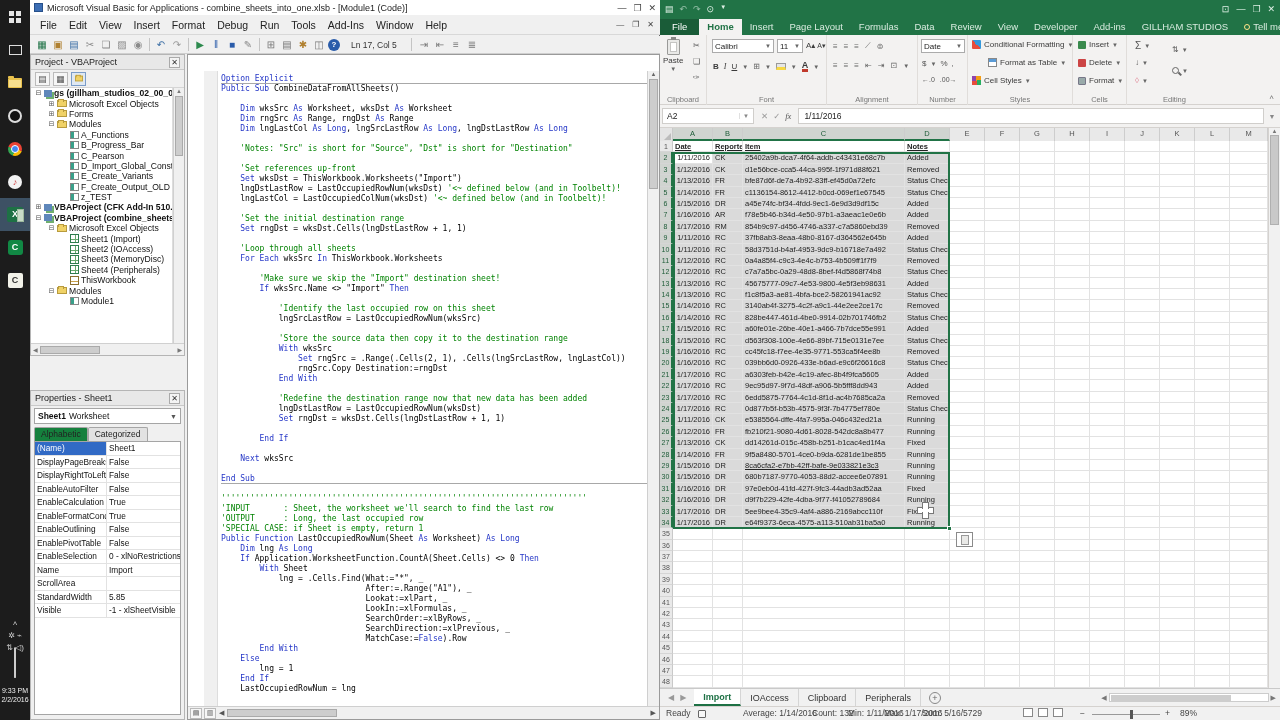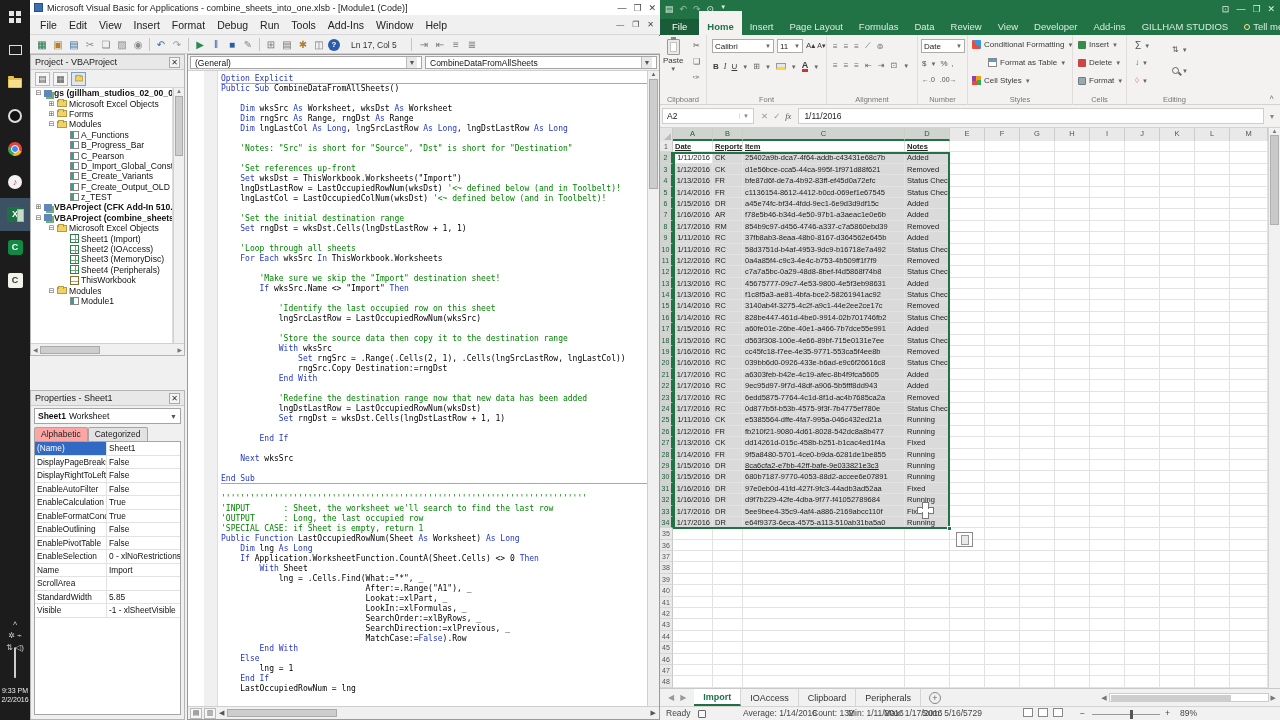--- a/index.html
+++ b/index.html
@@ -75,21 +75,21 @@
 #proj-hscroll{position:absolute;left:0;bottom:0;right:0;height:12px;background:#f0f0f0;border-top:1px solid #d0d0d0;display:flex;align-items:center;font-size:6px;color:#777}
 .scr-thumb{height:8px;background:#cdcdcd;border:1px solid #aaa}
 
 
 #vba-props{left:0;top:390px;width:155px;height:330px;background:#f0f0f0;border:1px solid #b5b5b5}
 #prop-combo{position:absolute;left:3px;top:17px;right:3px;height:16px;background:#fff;border:1px solid #a5a5a5;font-size:8.5px;display:flex;align-items:center;padding:0 3px;color:#111}
 #prop-combo b{font-weight:bold;margin-right:3px}
 #prop-combo .dd{margin-left:auto;color:#555;font-size:7px}
 #prop-tabs{position:absolute;left:3px;top:36px;right:3px;height:14px;display:flex;font-size:8.5px;color:#222}
 .ptab{padding:1px 6px;border:1px solid #a5a5a5;border-bottom:none;background:#e2e2e2;border-radius:2px 2px 0 0}
-.ptab.on{background:#fca5a5;position:relative;z-index:2}
+.ptab.on{background:#15803d;position:relative;z-index:2}
 #prop-grid{position:absolute;left:3px;top:50px;right:3px;bottom:4px;background:#fff;border:1px solid #a5a5a5;overflow:hidden}
 .prow{height:13.5px;display:flex;font-size:8.3px;border-bottom:1px solid #e2e2e2;color:#111}
 .prow .pn{width:72px;border-right:1px solid #e2e2e2;padding:1px 2px;white-space:nowrap;overflow:hidden}
 .prow .pv{flex:1;padding:1px 2px;white-space:nowrap;overflow:hidden}
 .prow.sel .pn{background:#316ac5;color:#fff}
 
 
 #vba-code{left:157px;top:54px;width:473px;height:666px;background:#fff;border:1px solid #9a9a9a}
 #code-combos{position:absolute;left:0;top:0;right:0;height:16px;background:#f0f0f0;display:flex;gap:3px;padding:1px 2px;border-bottom:1px solid #cfcfcf}
 .combo{flex:1;background:#fff;border:1px solid #a5a5a5;font-size:8.5px;color:#111;display:flex;align-items:center;padding:0 4px}
@@ -105,21 +105,21 @@
 #code-hscroll{position:absolute;left:0;bottom:0;right:0;height:13px;background:#f0f0f0;border-top:1px solid #cfcfcf;display:flex;align-items:center;font-size:7px;color:#555}
 .viewbtn{width:12px;height:11px;border:1px solid #bbb;background:#f6f6f6;font-size:7px;display:flex;align-items:center;justify-content:center;margin-left:2px}
 
 
 #excel{left:660px;top:0;width:620px;height:720px;background:#fff}
 #xl-title{left:0;top:0;width:620px;height:17px;background:#217346;color:#dff0e6;display:flex;align-items:center;font-size:9px;padding:0 5px;gap:6px}
 #xl-title .qat{display:flex;gap:6px;font-size:9px}
 #xl-title .ttl{position:absolute;left:0;right:0;text-align:center;pointer-events:none}
 #xl-title .winctl{color:#dff0e6;z-index:2}
 #xl-tabrow{left:0;top:17px;width:620px;height:18px;background:#217346;display:flex;align-items:flex-end;font-size:9.5px;color:#d8ebdf}
-.xtab{padding:10px 8px 3px;white-space:nowrap}
+.xtab{padding:2px 8px 3px;white-space:nowrap}
 .xtab.file{background:#1a5c38;color:#fff;padding:2px 12px 3px}
 .xtab.on{background:#f3f2f1;color:#217346;font-weight:bold}
 .bulb{display:inline-block;width:6px;height:6px;border-radius:50%;border:1px solid #ffe58a;margin-right:3px}
 #xl-ribbon{left:0;top:35px;width:620px;height:70px;background:#f3f2f1;border-bottom:1px solid #d5d2cf;font-size:8px;color:#3b3b3b}
 .rgroup{position:absolute;top:0;height:70px;border-right:1px solid #e0ddda}
 .rlabel{position:absolute;left:0;right:0;bottom:1px;text-align:center;font-size:7.5px;color:#777}
 .rico{display:inline-flex;align-items:center;justify-content:center;color:#5a5a5a}
 .clip-ico{width:13px;height:16px;background:#e9e9e7;border:1px solid #9a9a98;border-radius:1px;position:relative;margin:0 auto}
 .clip-ico::before{content:"";position:absolute;left:2px;top:2px;right:2px;bottom:2px;background:#fff;border:1px solid #c5c5c3}
 .clip-ico::after{content:"";position:absolute;left:3px;top:-3px;width:5px;height:3px;background:#8a8a88}
@@ -486,30 +486,20 @@
             <span class="pv">5.85</span>
           </div>
           <div class="prow">
             <span class="pn">Visible</span>
             <span class="pv">-1 - xlSheetVisible</span>
           </div>
         </div>
     </div>
 
     <div id="vba-code" class="a">
-      <div id="code-combos">
-        <span class="combo">
-          <span>(General)</span>
-          <span class="dd">▼</span>
-        </span>
-        <span class="combo">
-          <span>CombineDataFromAllSheets</span>
-          <span class="dd">▼</span>
-        </span>
-      </div>
       <div id="code-margin"></div>
       <div id="code-lines"><div class="cl rule"><span class="k">Option Explicit</span></div><div class="cl"><span class="k">Public Sub</span><span> CombineDataFromAllSheets()</span></div><div class="cl">&nbsp;</div><div class="cl"><span>    </span><span class="k">Dim</span><span> wksSrc </span><span class="k">As</span><span> Worksheet, wksDst </span><span class="k">As</span><span> Worksheet</span></div><div class="cl"><span>    </span><span class="k">Dim</span><span> rngSrc </span><span class="k">As</span><span> Range, rngDst </span><span class="k">As</span><span> Range</span></div><div class="cl"><span>    </span><span class="k">Dim</span><span> lngLastCol </span><span class="k">As Long</span><span>, lngSrcLastRow </span><span class="k">As Long</span><span>, lngDstLastRow </span><span class="k">As Long</span></div><div class="cl">&nbsp;</div><div class="cl"><span class="c">    'Notes: "Src" is short for "Source", "Dst" is short for "Destination"</span></div><div class="cl">&nbsp;</div><div class="cl"><span class="c">    'Set references up-front</span></div><div class="cl"><span>    </span><span class="k">Set</span><span> wksDst = ThisWorkbook.Worksheets("Import")</span></div><div class="cl"><span>    lngDstLastRow = LastOccupiedRowNum(wksDst) </span><span class="c">'&lt;~ defined below (and in Toolbelt)!</span></div><div class="cl"><span>    lngLastCol = LastOccupiedColNum(wksDst) </span><span class="c">'&lt;~ defined below (and in Toolbelt)!</span></div><div class="cl">&nbsp;</div><div class="cl"><span class="c">    'Set the initial destination range</span></div><div class="cl"><span>    </span><span class="k">Set</span><span> rngDst = wksDst.Cells(lngDstLastRow + 1, 1)</span></div><div class="cl">&nbsp;</div><div class="cl"><span class="c">    'Loop through all sheets</span></div><div class="cl"><span>    </span><span class="k">For Each</span><span> wksSrc </span><span class="k">In</span><span> ThisWorkbook.Worksheets</span></div><div class="cl">&nbsp;</div><div class="cl"><span class="c">        'Make sure we skip the "Import" destination sheet!</span></div><div class="cl"><span>        </span><span class="k">If</span><span> wksSrc.Name &lt;&gt; "Import" </span><span class="k">Then</span></div><div class="cl">&nbsp;</div><div class="cl"><span class="c">            'Identify the last occupied row on this sheet</span></div><div class="cl"><span>            lngSrcLastRow = LastOccupiedRowNum(wksSrc)</span></div><div class="cl">&nbsp;</div><div class="cl"><span class="c">            'Store the source data then copy it to the destination range</span></div><div class="cl"><span>            </span><span class="k">With</span><span> wksSrc</span></div><div class="cl"><span>                </span><span class="k">Set</span><span> rngSrc = .Range(.Cells(2, 1), .Cells(lngSrcLastRow, lngLastCol))</span></div><div class="cl"><span>                rngSrc.Copy Destination:=rngDst</span></div><div class="cl"><span>            </span><span class="k">End With</span></div><div class="cl">&nbsp;</div><div class="cl"><span class="c">            'Redefine the destination range now that new data has been added</span></div><div class="cl"><span>            lngDstLastRow = LastOccupiedRowNum(wksDst)</span></div><div class="cl"><span>            </span><span class="k">Set</span><span> rngDst = wksDst.Cells(lngDstLastRow + 1, 1)</span></div><div class="cl">&nbsp;</div><div class="cl"><span>        </span><span class="k">End If</span></div><div class="cl">&nbsp;</div><div class="cl"><span>    </span><span class="k">Next</span><span> wksSrc</span></div><div class="cl">&nbsp;</div><div class="cl rule"><span class="k">End Sub</span></div><div class="cl">&nbsp;</div><div class="cl"><span class="c">''''''''''''''''''''''''''''''''''''''''''''''''''''''''''''''''''''''''''''</span></div><div class="cl"><span class="c">'INPUT       : Sheet, the worksheet we'll search to find the last row</span></div><div class="cl"><span class="c">'OUTPUT      : Long, the last occupied row</span></div><div class="cl"><span class="c">'SPECIAL CASE: if Sheet is empty, return 1</span></div><div class="cl"><span class="k">Public Function</span><span> LastOccupiedRowNum(Sheet </span><span class="k">As</span><span> Worksheet) </span><span class="k">As Long</span></div><div class="cl"><span>    </span><span class="k">Dim</span><span> lng </span><span class="k">As Long</span></div><div class="cl"><span>    </span><span class="k">If</span><span> Application.WorksheetFunction.CountA(Sheet.Cells) &lt;&gt; 0 </span><span class="k">Then</span></div><div class="cl"><span>        </span><span class="k">With</span><span> Sheet</span></div><div class="cl"><span>            lng = .Cells.Find(What:="*", _</span></div><div class="cl"><span>                              After:=.Range("A1"), _</span></div><div class="cl"><span>                              Lookat:=xlPart, _</span></div><div class="cl"><span>                              LookIn:=xlFormulas, _</span></div><div class="cl"><span>                              SearchOrder:=xlByRows, _</span></div><div class="cl"><span>                              SearchDirection:=xlPrevious, _</span></div><div class="cl"><span>                              MatchCase:=</span><span class="k">False</span><span>).Row</span></div><div class="cl"><span>        </span><span class="k">End With</span></div><div class="cl"><span>    </span><span class="k">Else</span></div><div class="cl"><span>        lng = 1</span></div><div class="cl"><span>    </span><span class="k">End If</span></div><div class="cl"><span>    LastOccupiedRowNum = lng</span></div></div>
       <div id="code-vscroll">▲<div class="scr-vthumb"></div></div>
       <div id="code-hscroll">
         <span class="viewbtn">▤</span>
         <span class="viewbtn">▥</span>
         <span style="padding:0 3px">◀</span>
         <div class="scr-thumb" style="width:110px"></div>
         <span style="margin-left:auto;padding:0 3px">▶</span>
       </div>

